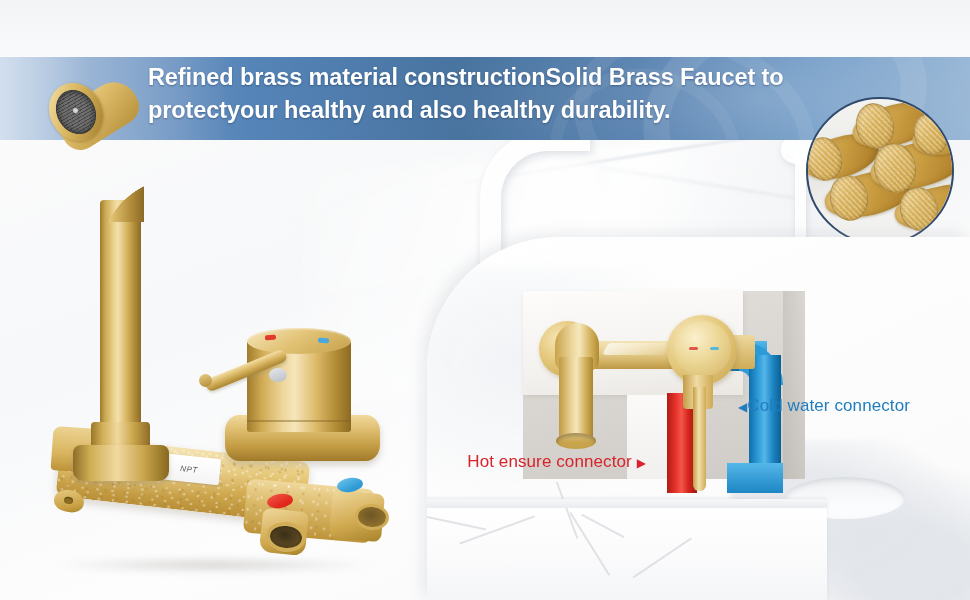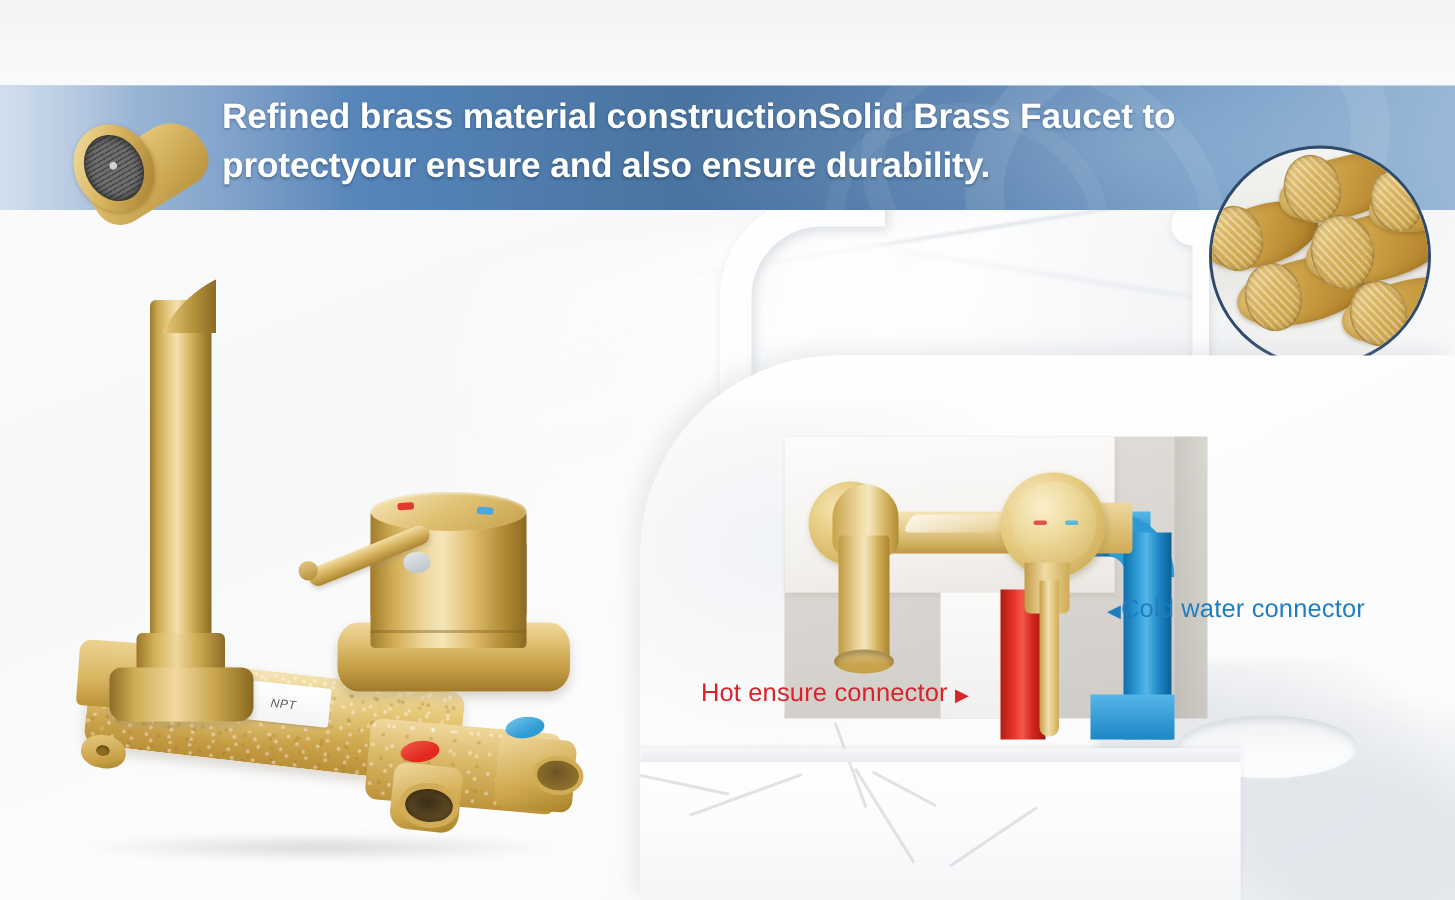--- a/index.html
+++ b/index.html
@@ -504,21 +504,21 @@
   <div class="ghost-stem"></div>
 
   <div class="banner">
     <div class="banner-swirl1"></div>
     <div class="banner-swirl2"></div>
     <div class="banner-swirl3"></div>
     <div class="banner-fadeL"></div>
   </div>
   <div class="banner-text">
     <div>Refined brass material constructionSolid Brass Faucet to</div>
-    <div>protectyour ensure and also ensure durability.</div>
+    <div>protectyour healthy and also healthy durability.</div>
   </div>
 
   <div class="rods-circle">
     <div class="rod" style="left:-6px; top:38px; width:78px; height:40px; transform:rotate(-16deg);"></div>
     <div class="rod" style="left:16px; top:74px; width:92px; height:42px; transform:rotate(-14deg);"></div>
     <div class="rod" style="left:44px; top:6px; width:86px; height:40px; transform:rotate(-15deg);"></div>
     <div class="rod" style="left:62px; top:44px; width:96px; height:44px; transform:rotate(-13deg);"></div>
     <div class="rod" style="left:86px; top:88px; width:90px; height:40px; transform:rotate(-13deg);"></div>
     <div class="rod" style="left:104px; top:16px; width:80px; height:38px; transform:rotate(-14deg);"></div>
     <div class="rod-face" style="left:-2px; top:38px; width:36px; height:44px; transform:rotate(-14deg);"></div>

